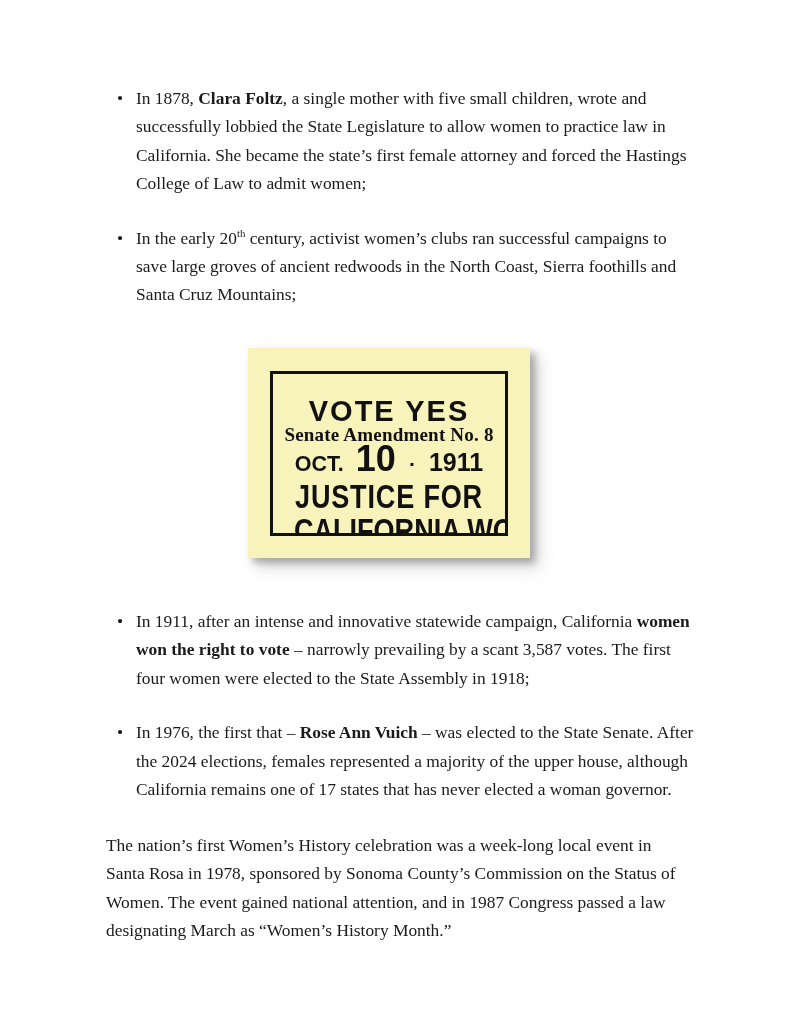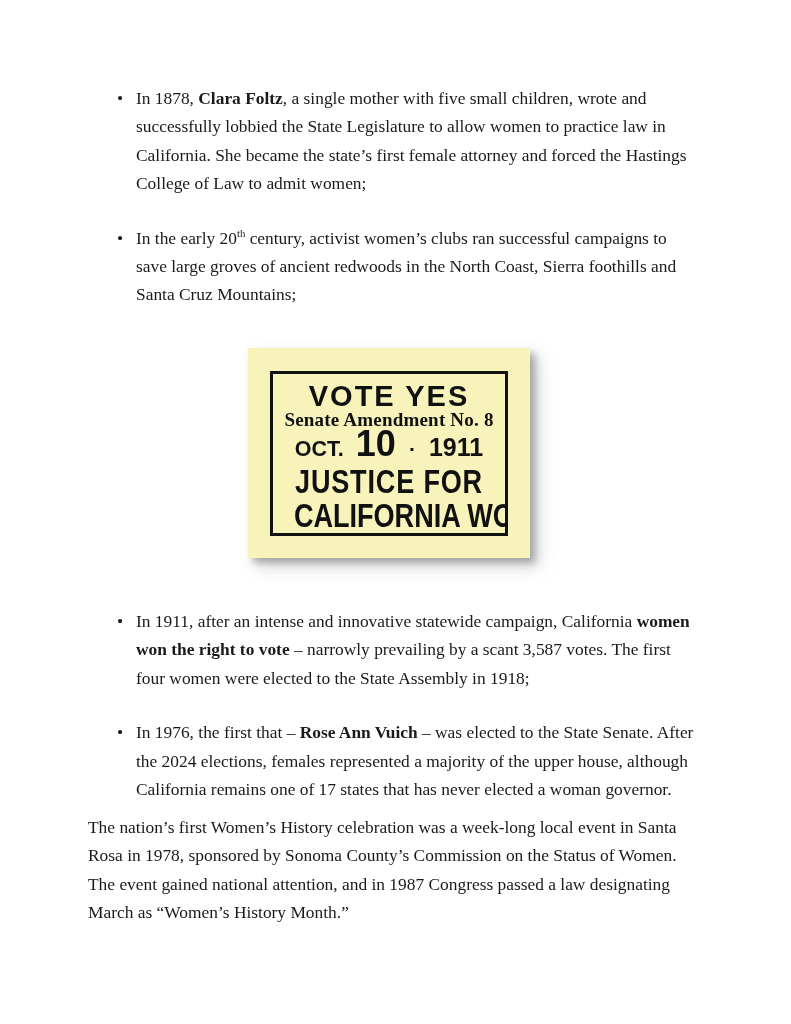--- a/index.html
+++ b/index.html
@@ -48,21 +48,21 @@
     position: absolute;
     left: 27px;
     top: 0;
     font-size: 17.4px;
     line-height: 28.4px;
   }
 
   .para {
     font-size: 17.4px;
     line-height: 28.4px;
-    margin: 0;
+    margin: 18px;
     text-align: left;
   }
 
   b, strong { font-weight: bold; }
 
   sup {
     font-size: 0.62em;
     vertical-align: super;
     line-height: 0;
   }
@@ -87,21 +87,21 @@
     position: absolute;
     left: 22px;
     top: 23px;
     right: 22px;
     bottom: 22px;
     border: 3px solid #111111;
     display: flex;
     flex-direction: column;
     align-items: center;
     justify-content: flex-start;
-    padding-top: 5px;
+    padding-top: 20px;
     box-sizing: border-box;
     overflow: hidden;
   }
   .p-line {
     width: 100%;
     text-align: center;
     color: #111111;
     white-space: nowrap;
   }
   .p-vote {

